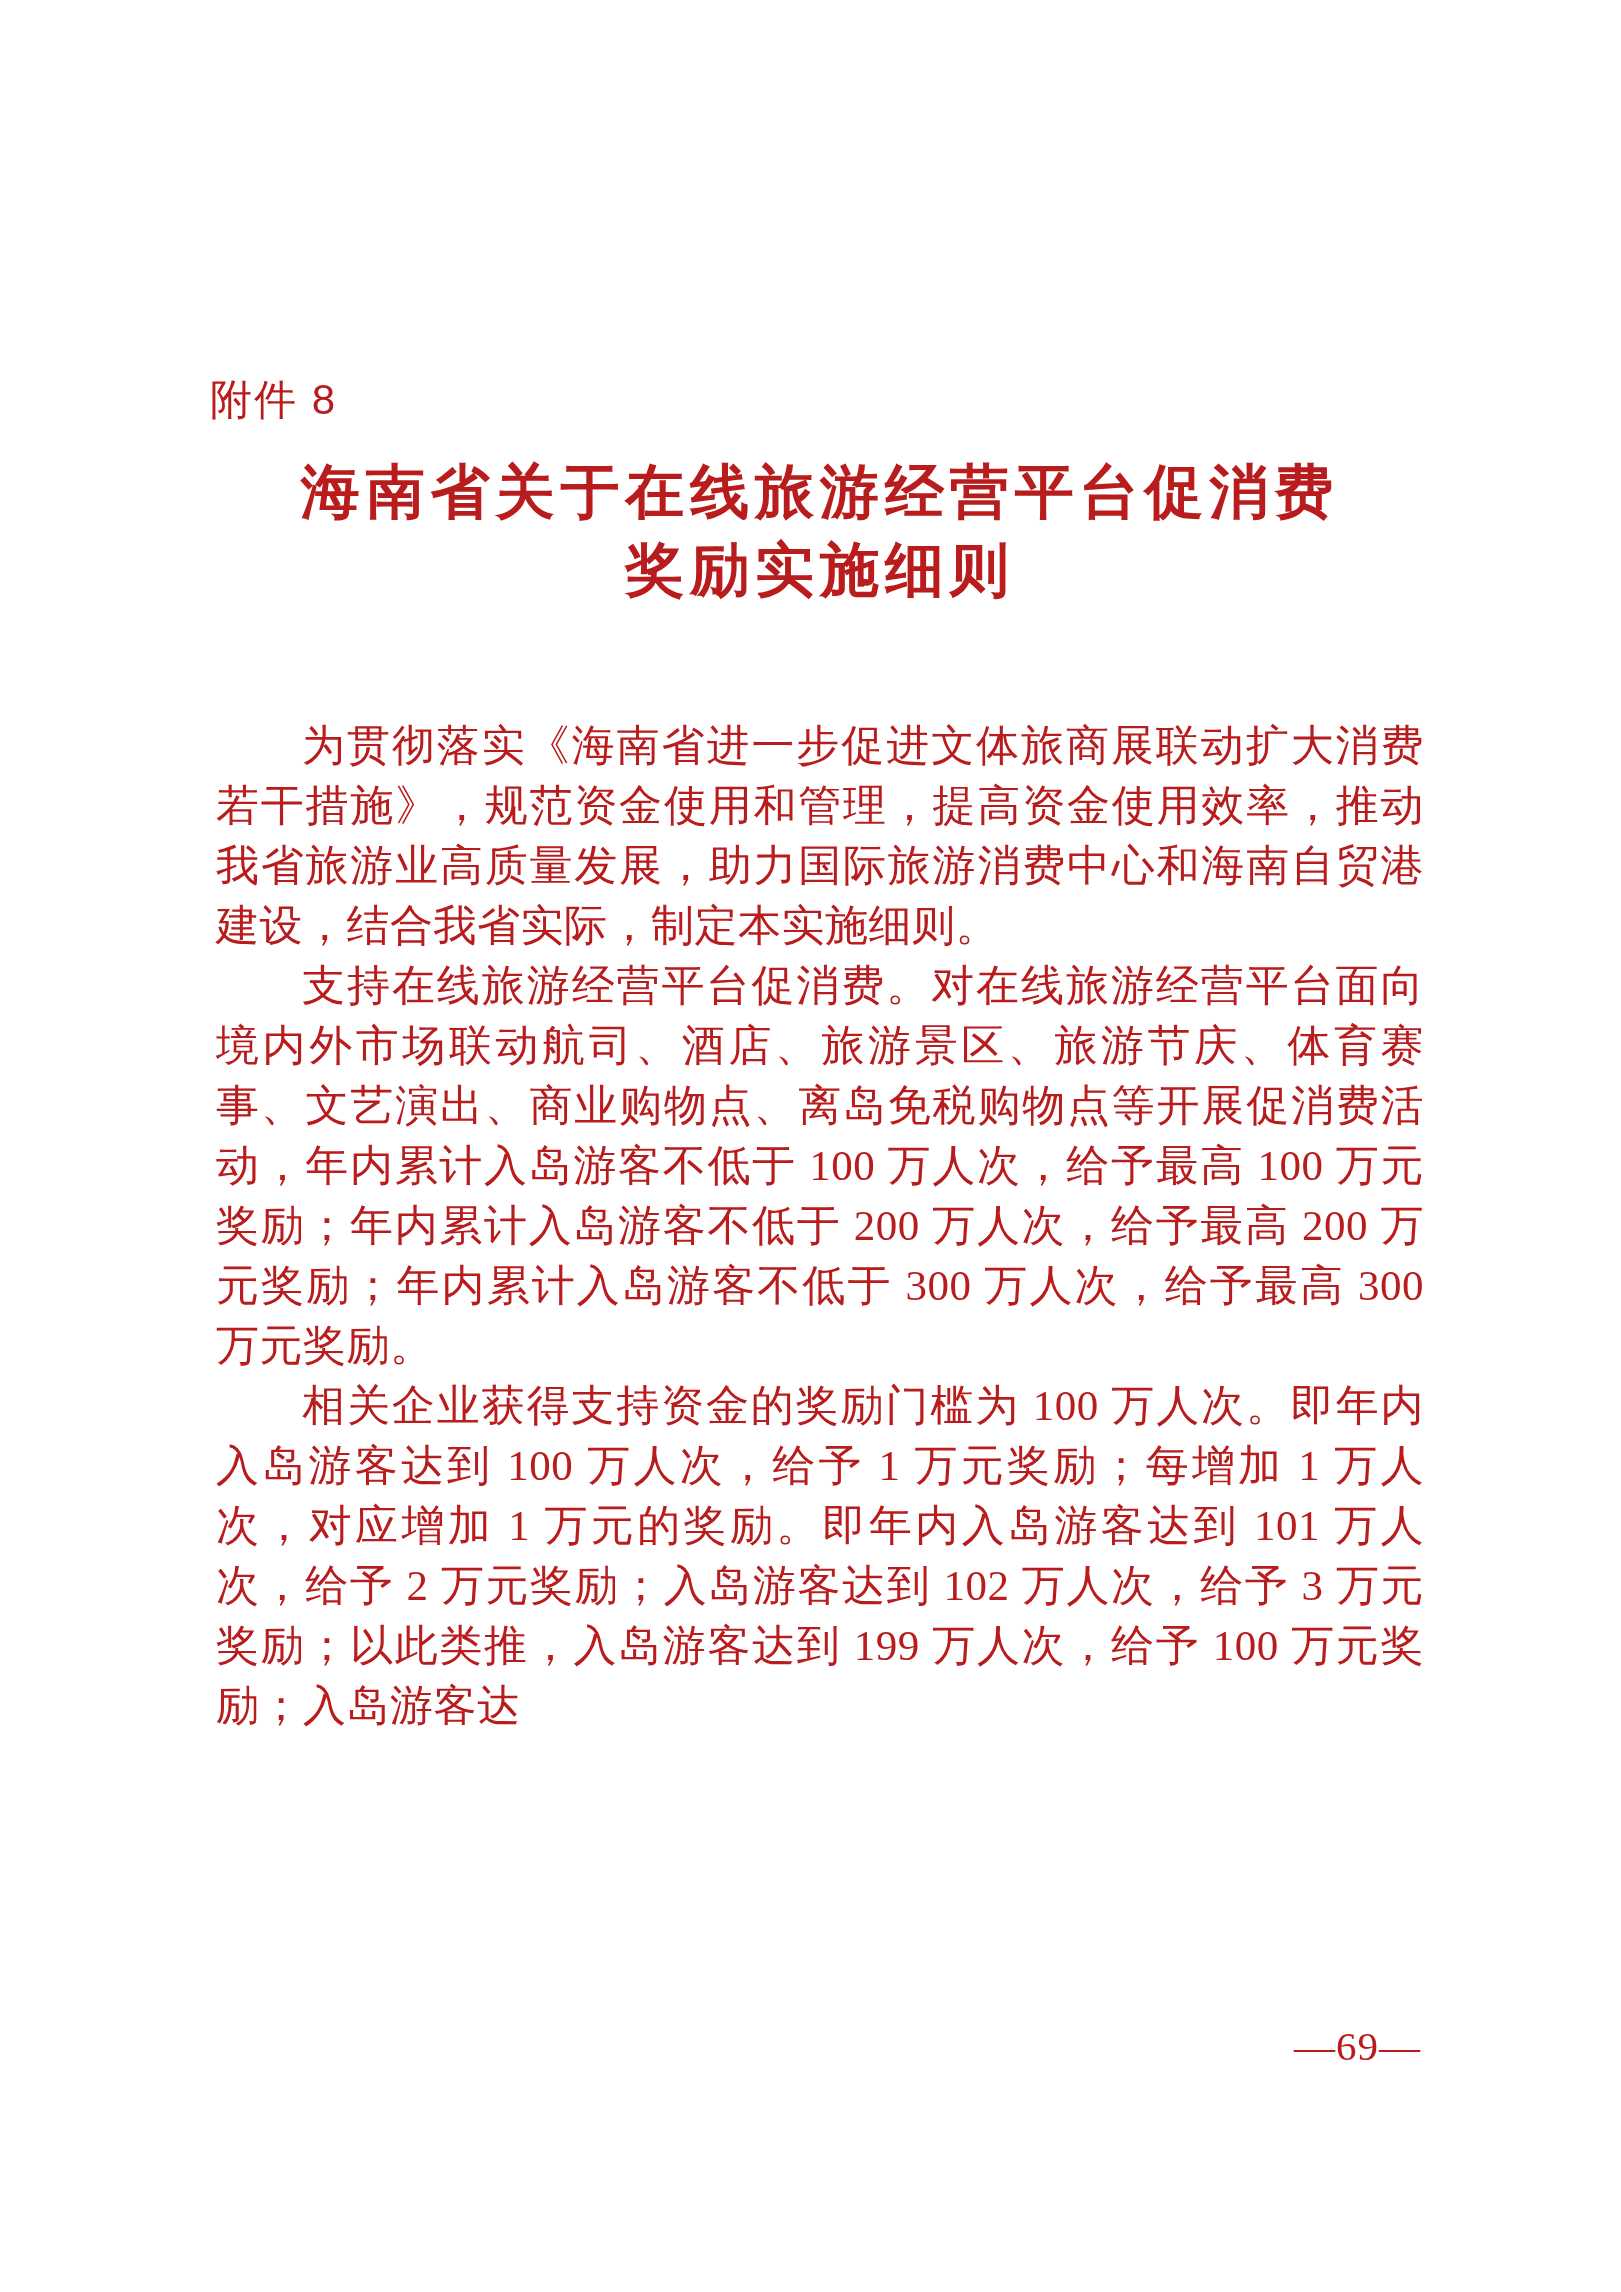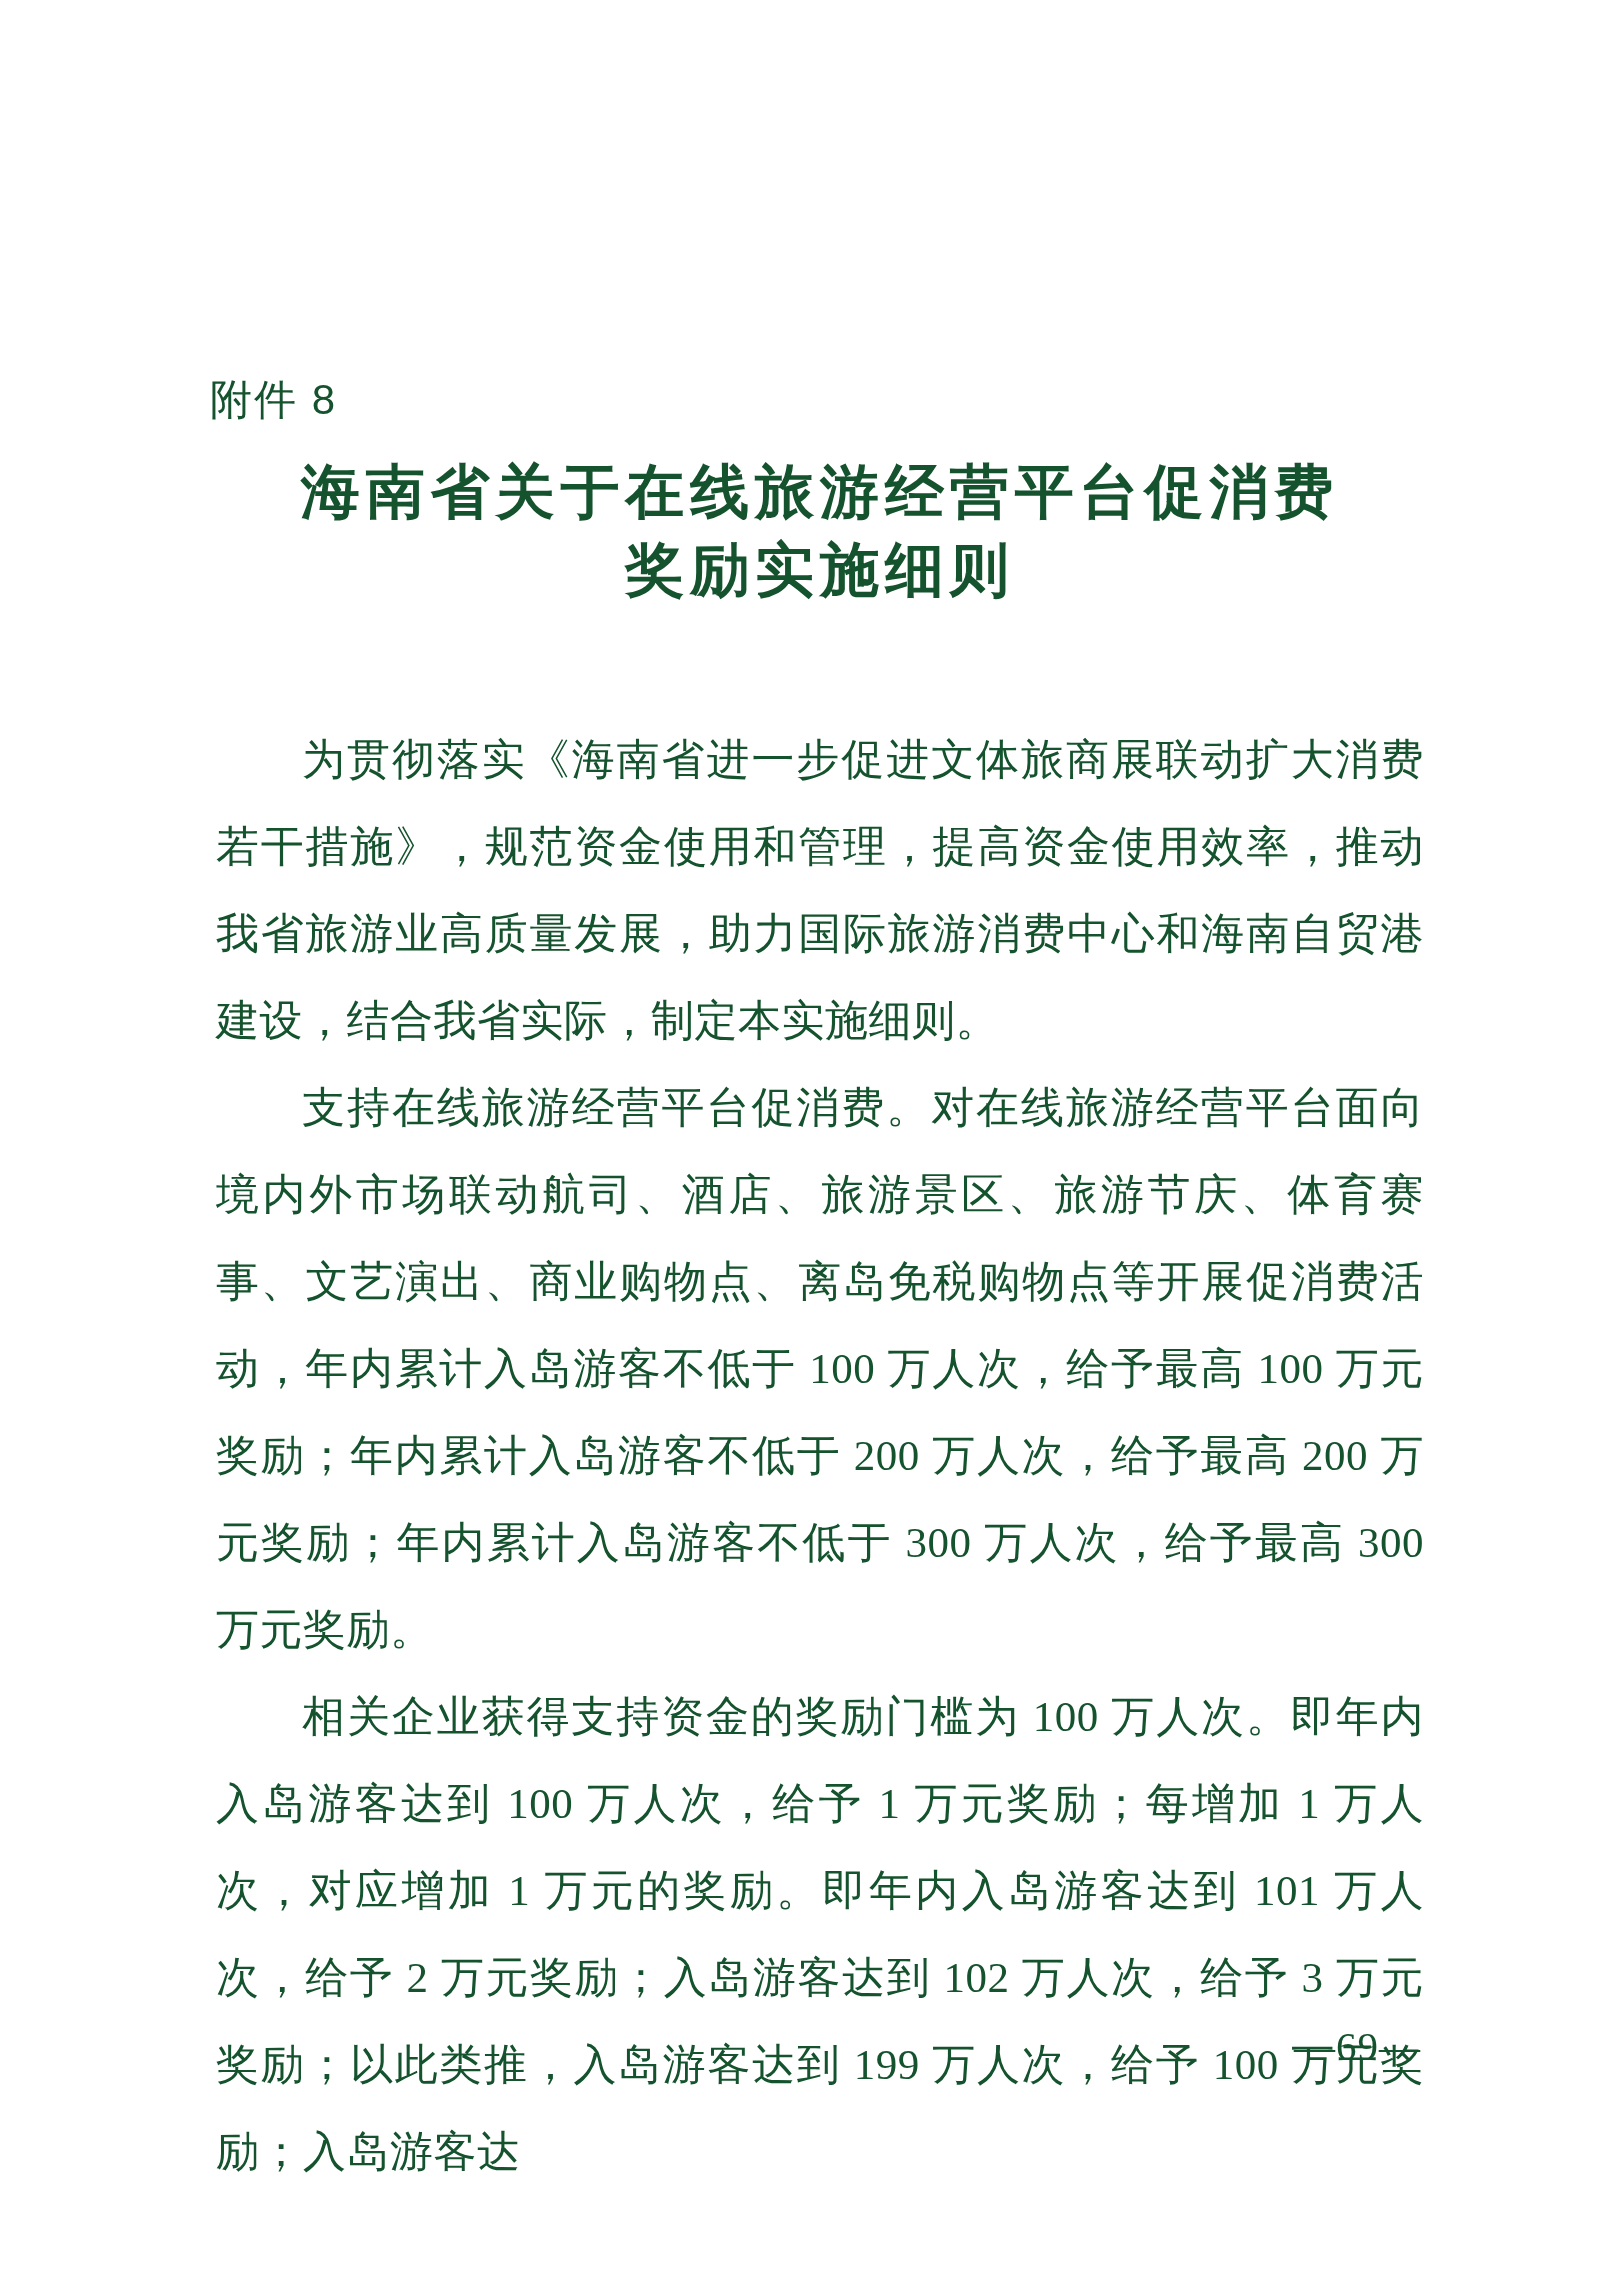--- a/index.html
+++ b/index.html
@@ -5,21 +5,21 @@
   html, body {
     margin: 0;
     padding: 0;
     background: #ffffff;
   }
   .page {
     position: relative;
     width: 1621px;
     height: 2293px;
     background: #ffffff;
-    color: #14532d;
+    color: #b91c1c;
     overflow: hidden;
     font-family: "Liberation Serif", "DejaVu Serif", serif;
   }
   .attachment-label {
     position: absolute;
     left: 210px;
     top: 374px;
     font-family: "Liberation Sans", "DejaVu Sans", sans-serif;
     font-size: 42px;
     font-weight: 500;
@@ -47,21 +47,21 @@
     font-size: 43px;
     line-height: 77px;
   }
   .content p {
     margin: 0;
     text-indent: 2em;
     text-align: justify;
     text-justify: inter-character;
     font-family: "Liberation Serif", "DejaVu Serif", serif;
     font-size: 43px;
-    line-height: 87px;
+    line-height: 60px;
     letter-spacing: 0.5px;
   }
   .content h2 {
     margin: 0;
     text-indent: 2em;
     text-align: left;
     font-family: "Liberation Sans", "DejaVu Sans", sans-serif;
     font-weight: bold;
     font-size: 45px;
     line-height: 77px;

